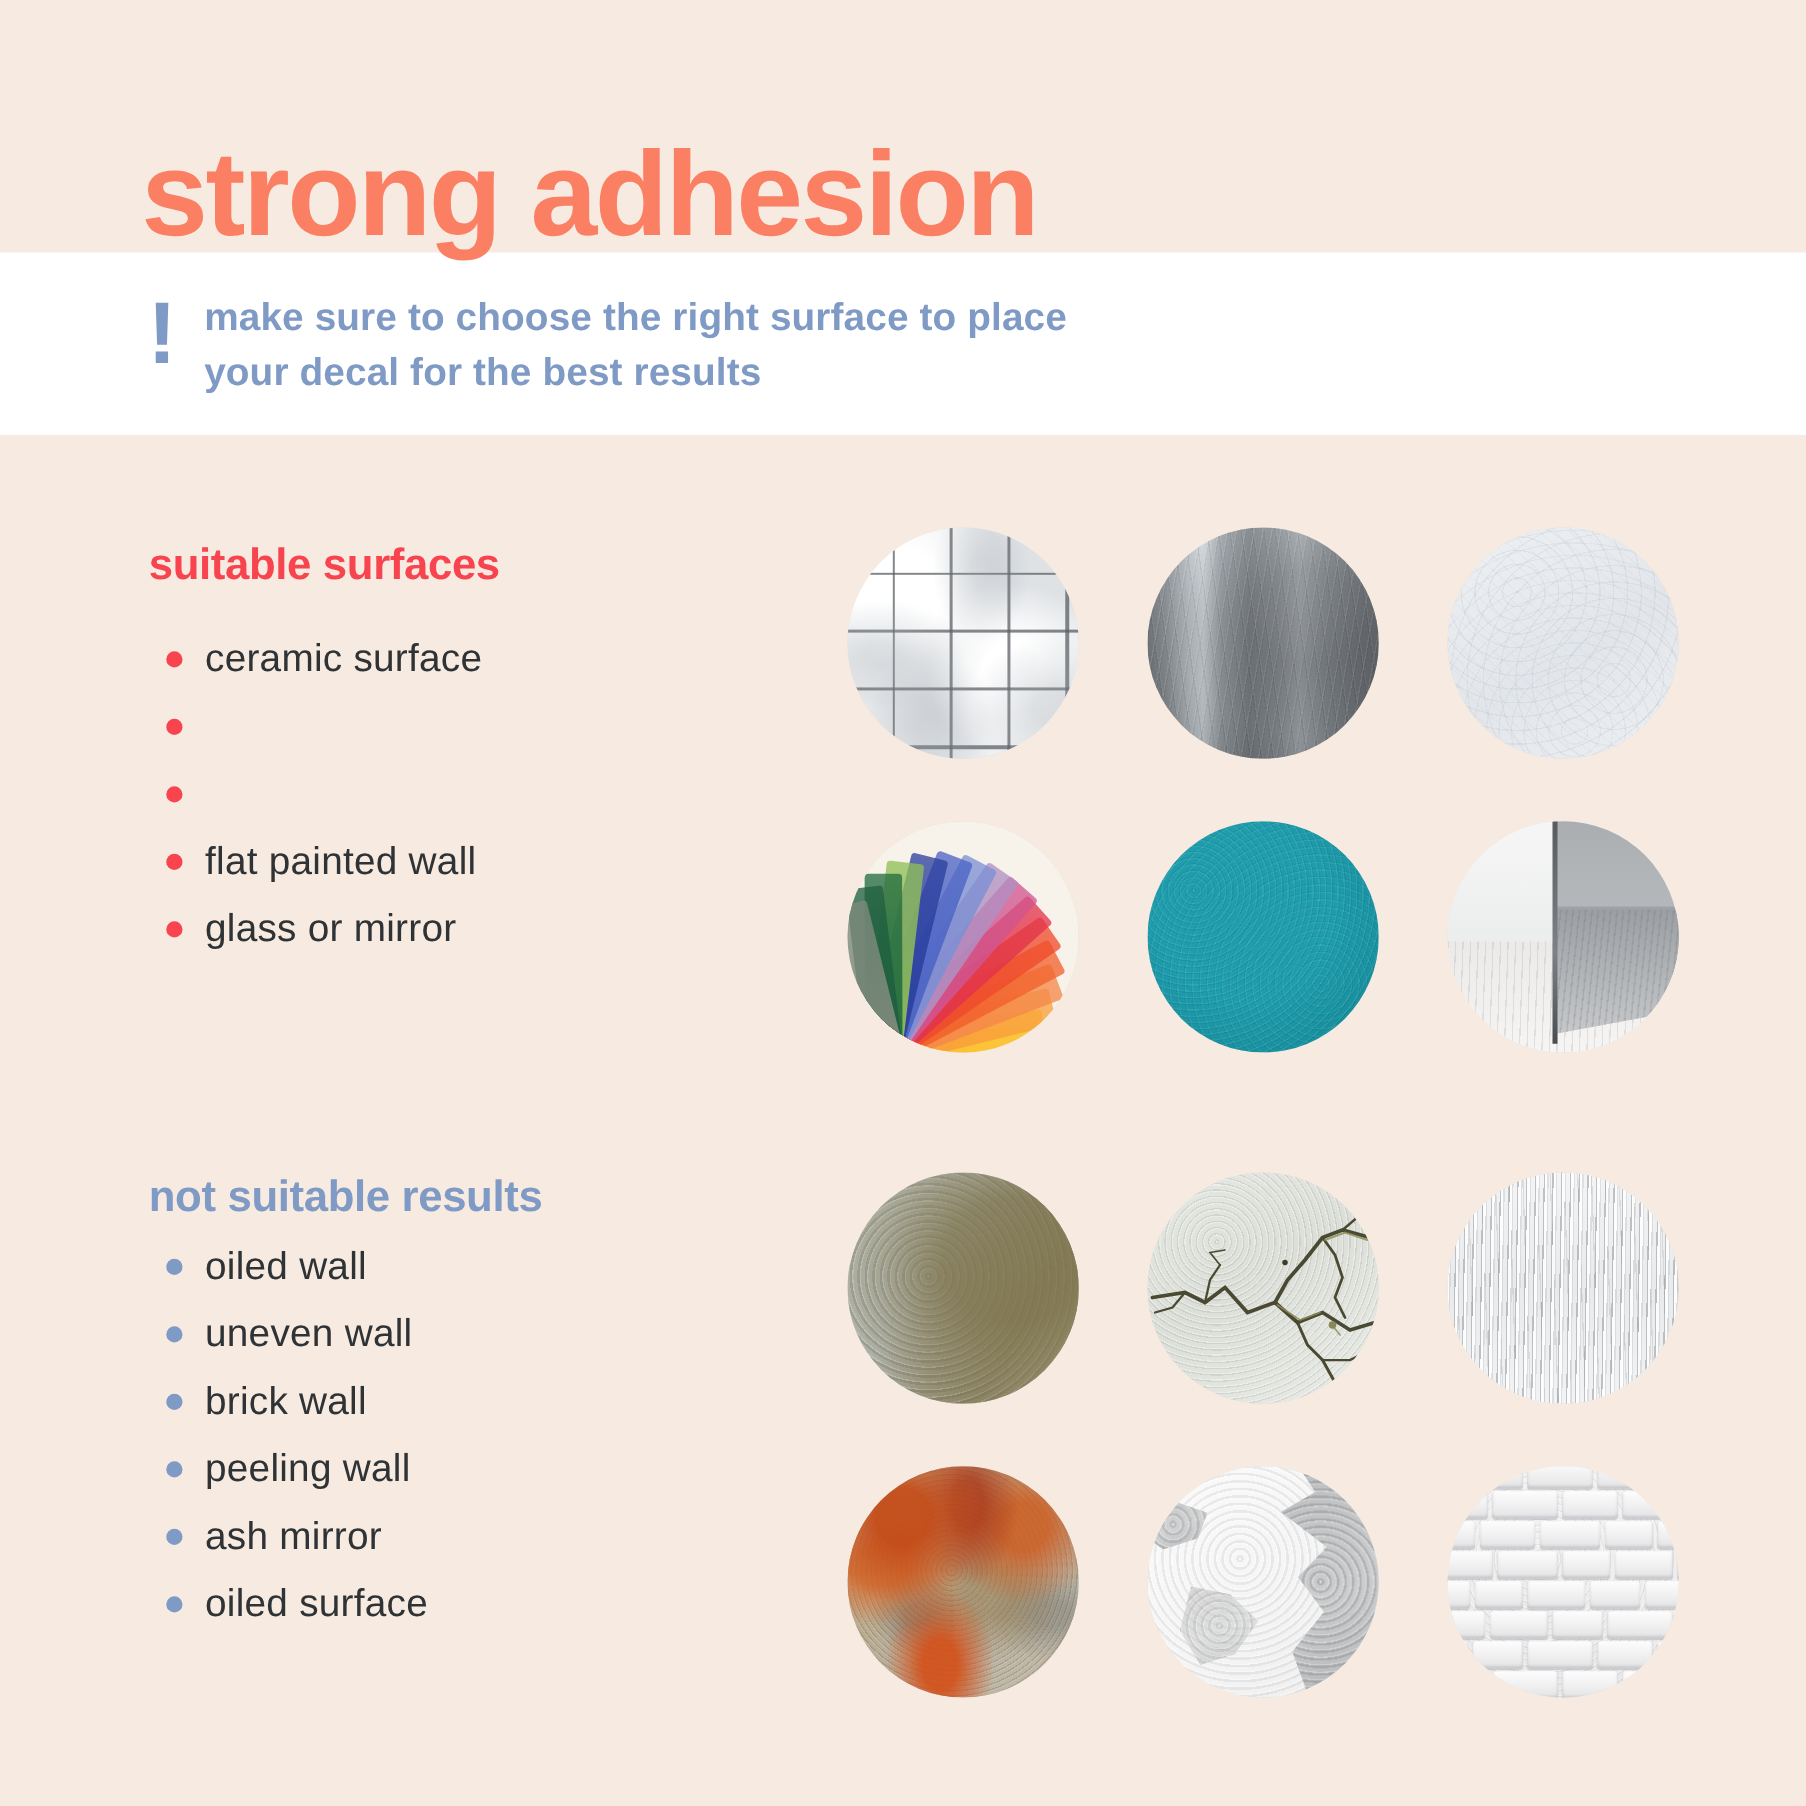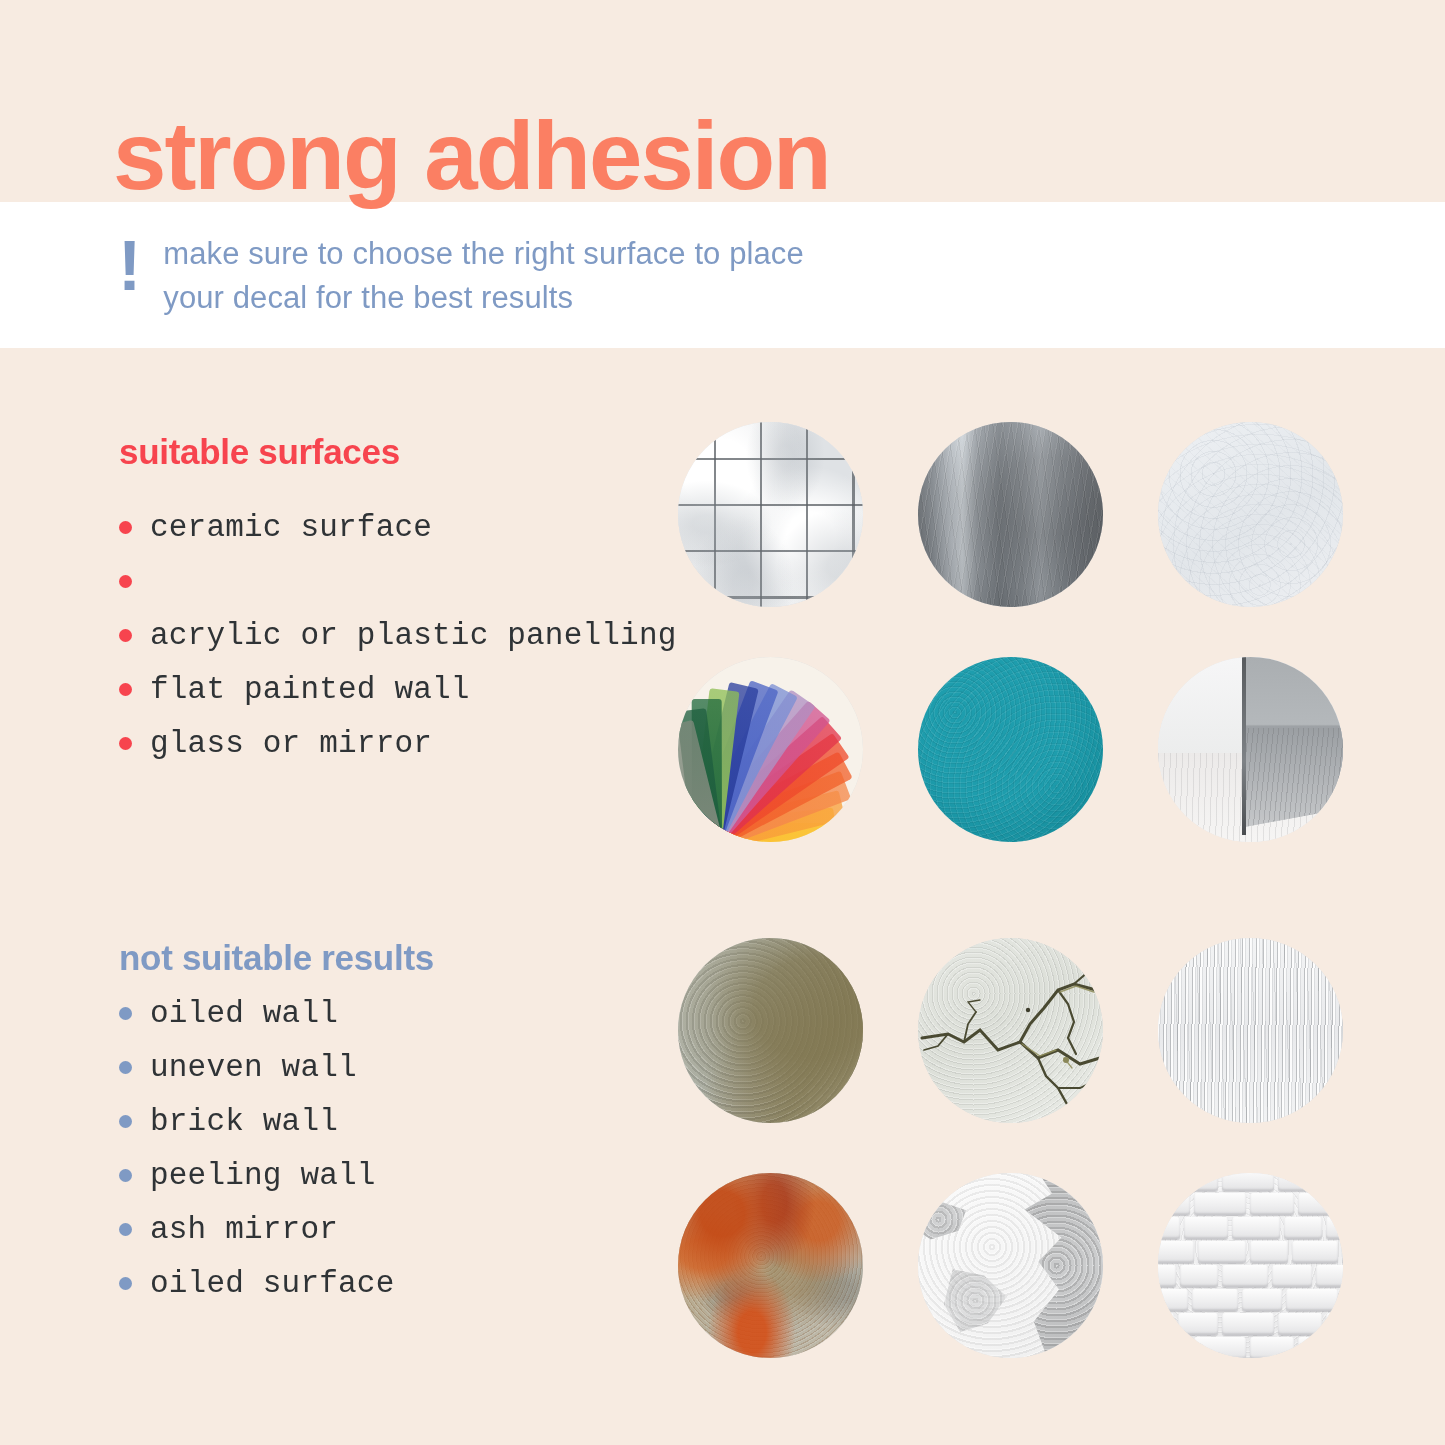--- a/index.html
+++ b/index.html
@@ -51,43 +51,42 @@
     font-size: 70px;
     font-weight: bold;
     color: #7f9ac4;
     line-height: 0.92;
     margin-right: 22px;
     margin-top: 2px;
     font-family: "Liberation Sans", sans-serif;
   }
   .subtitle-text {
     font-size: 31px;
-    font-weight: normal;
+    font-weight: bold;
     color: #7f9ac4;
     line-height: 1.42;
     letter-spacing: 0.1px;
   }
 
   
   .section-head {
     position: absolute;
     font-size: 35px;
     font-weight: bold;
     letter-spacing: -0.3px;
   }
   .section-head.good { left: 119px; top: 432px; color: #f7444e; }
   .section-head.bad  { left: 119px; top: 938px; color: #7f9ac4; }
 
   .list {
     position: absolute;
-    left: 119px;
+    left: 133px;
     list-style: none;
     margin: 0;
     padding: 0;
-    font-family: Liberation Mono, monospace;
   }
   .list.good { top: 500px; }
   .list.bad  { top: 986px; }
 
   .list li {
     display: flex;
     align-items: center;
     height: 54px;
     font-size: 31px;
     color: #2f3336;
@@ -358,21 +357,20 @@
 <ul class="list good">
   <li>
       <span class="bullet"></span>
       <span>ceramic surface</span>
     </li>
   <li>
       <span class="bullet"></span>
     </li>
   <li>
       <span class="bullet"></span>
-      <span>acrylic or plastic panelling</span>
     </li>
   <li>
       <span class="bullet"></span>
       <span>flat painted wall</span>
     </li>
   <li>
       <span class="bullet"></span>
       <span>glass or mirror</span>
     </li>
 </ul>

